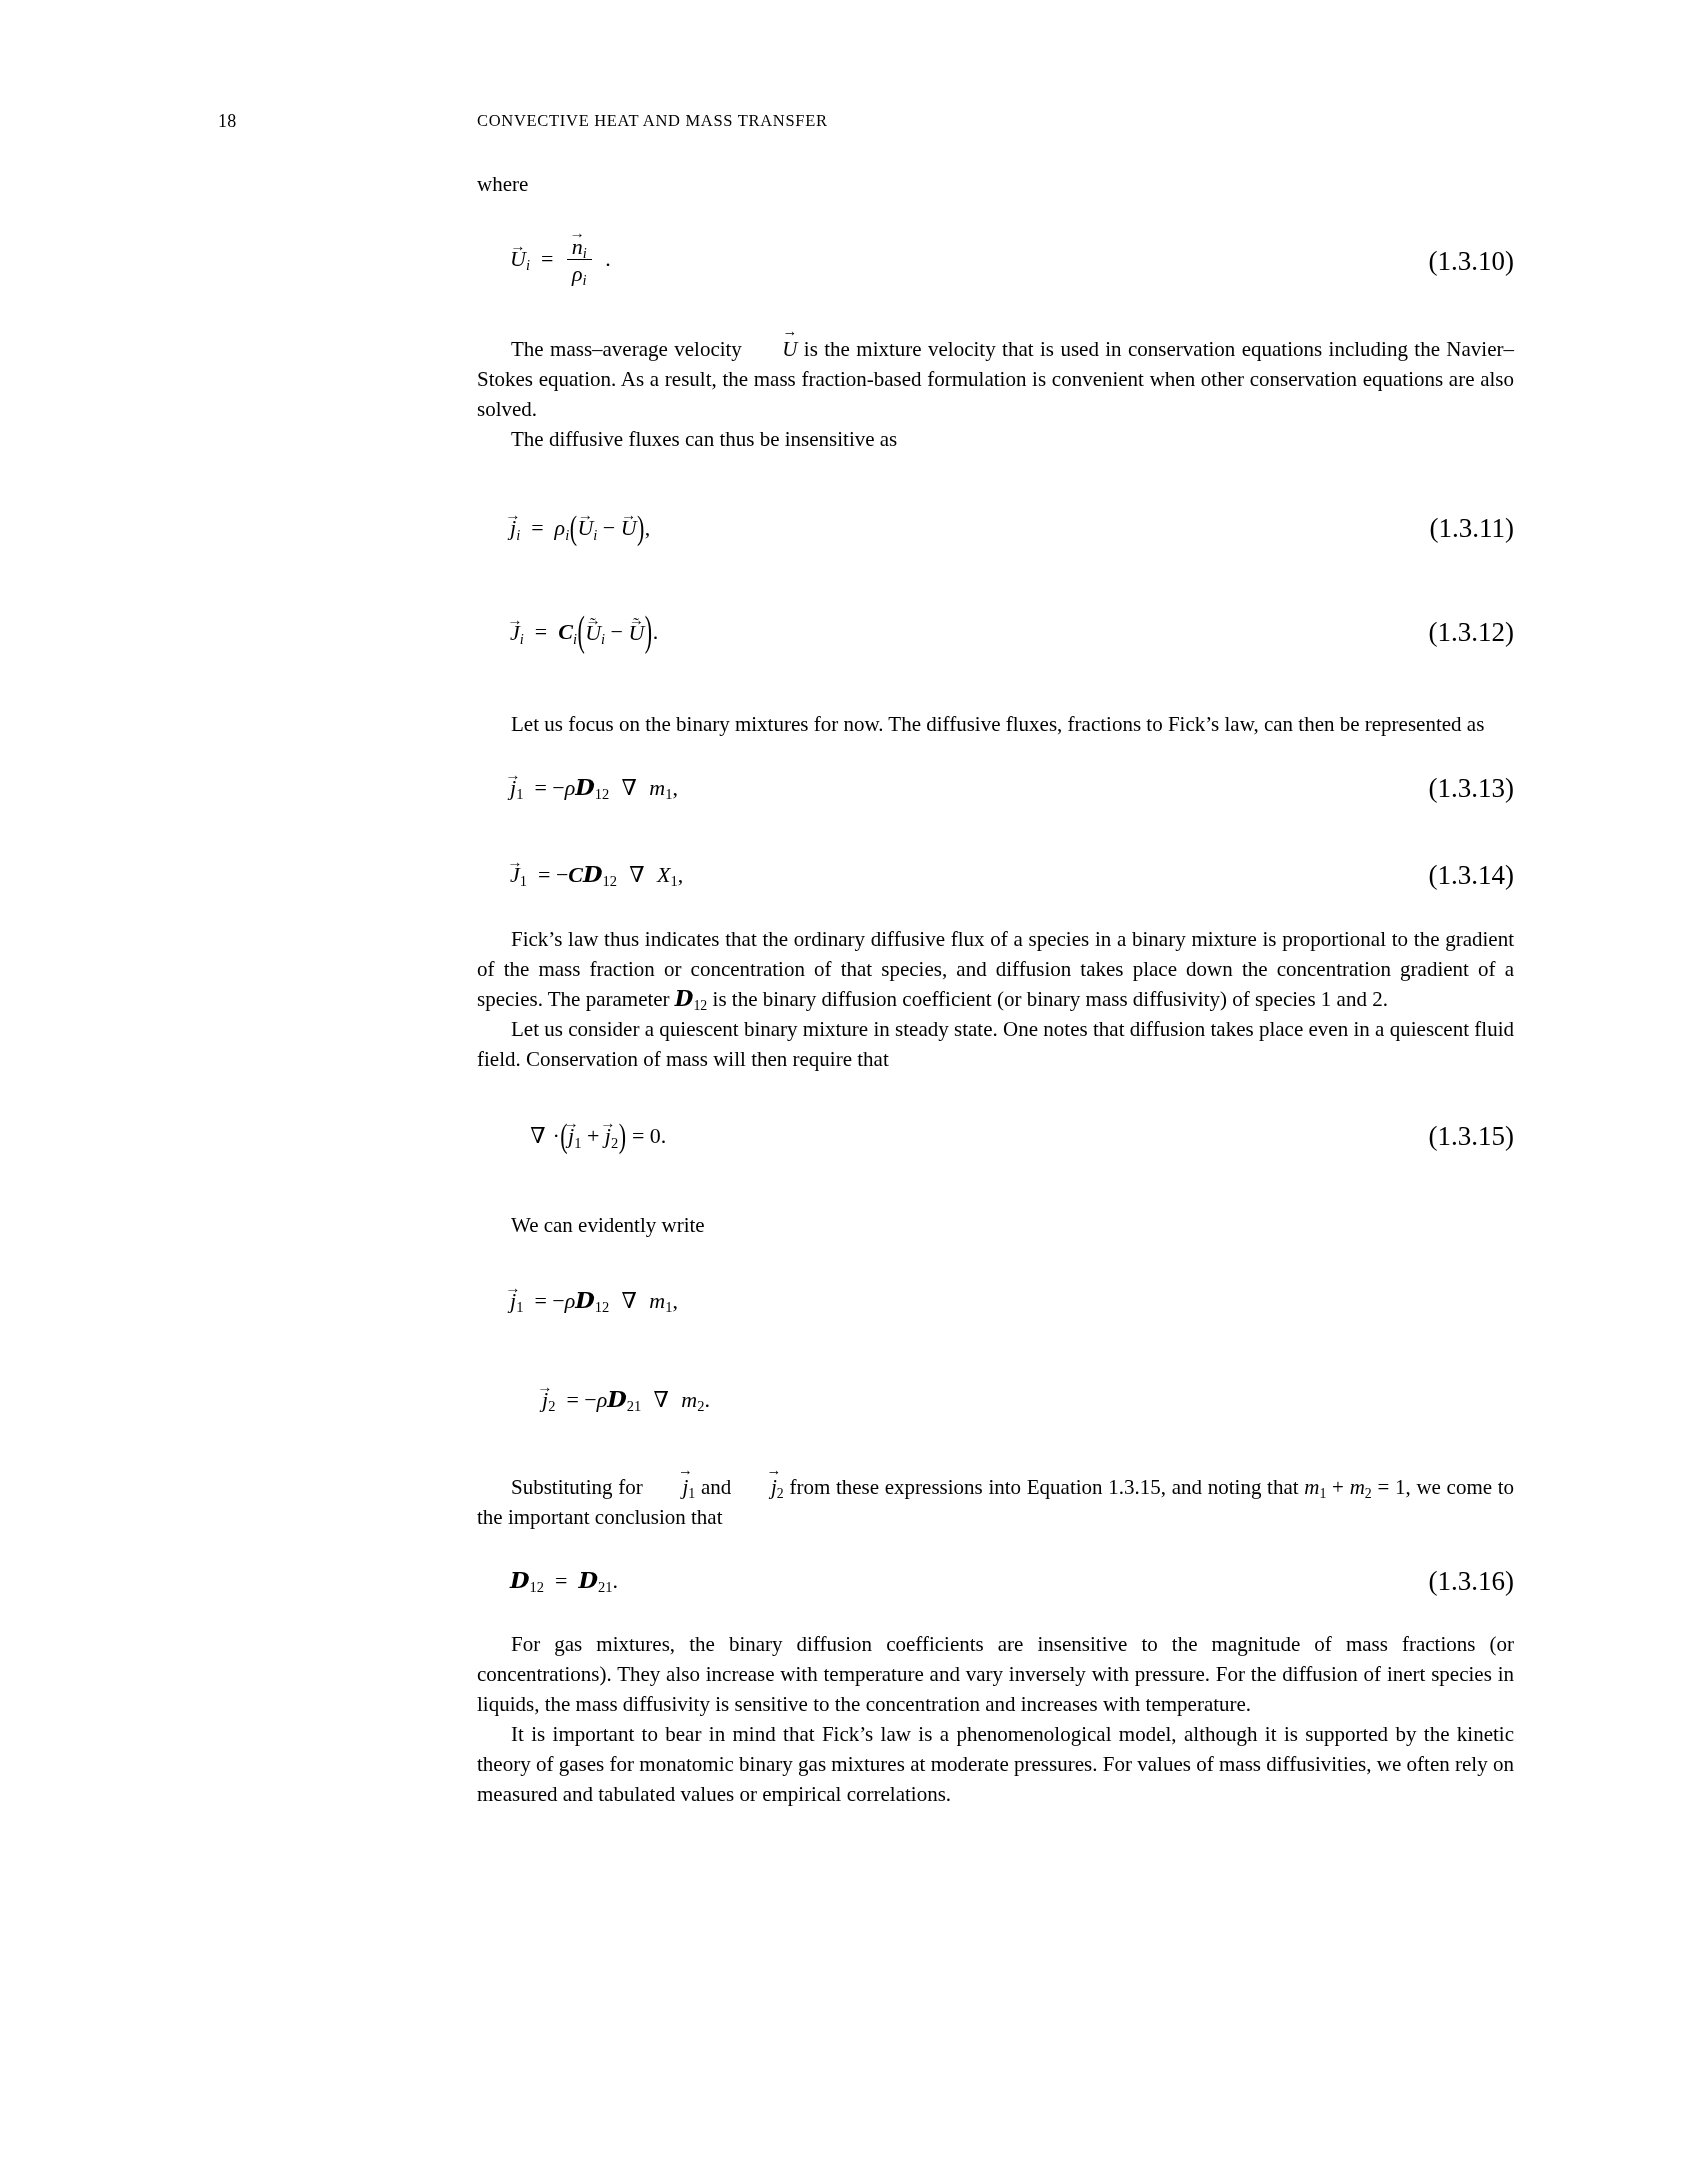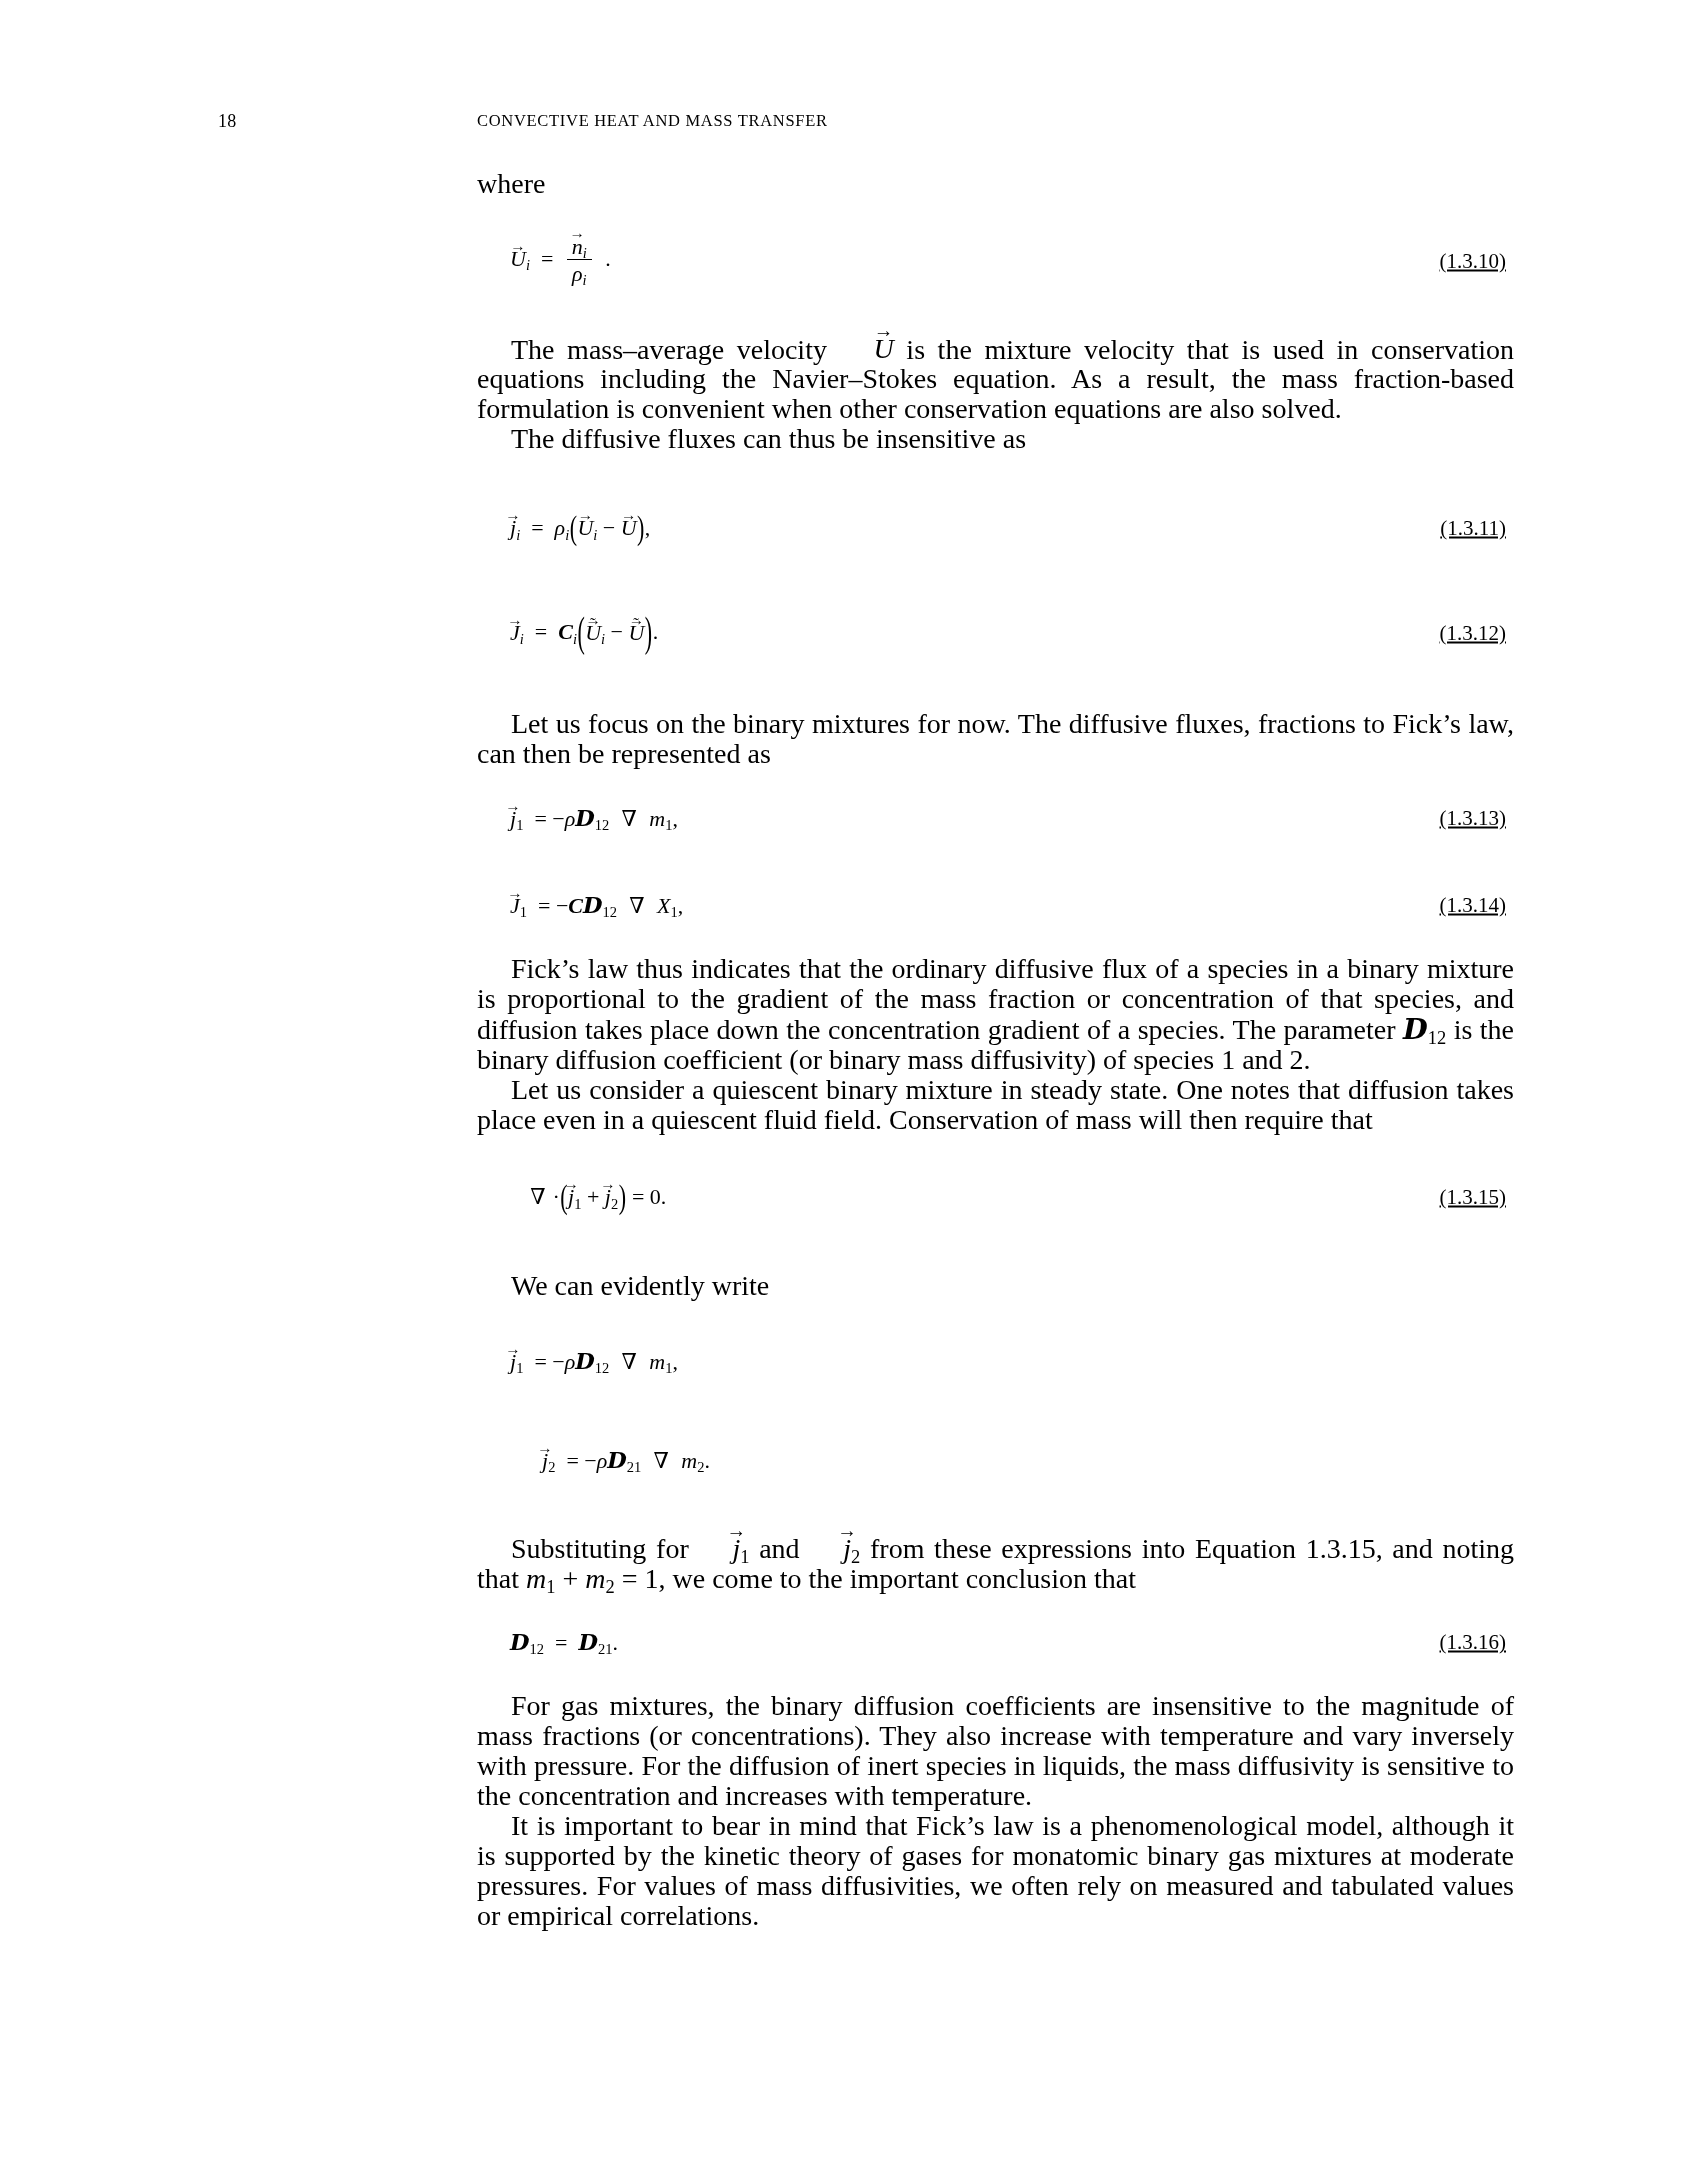--- a/index.html
+++ b/index.html
@@ -43,21 +43,21 @@
   }
   
   .column {
     position: absolute;
     left: 457px;
     top: 169px;
     width: 1037px;
   }
   p.body {
     margin: 0;
-    font-size: 28px;
+    font-size: 21px;
     line-height: 30px;
     text-align: justify;
     text-justify: inter-word;
     hyphens: none;
   }
   p.body.indent { text-indent: 34px; }
   p.body.noindent { text-indent: 0; }
   p.flush { text-align: left; }
   .gap-m  { height: 22.5px; }
   .gap-l  { height: 34px; }
@@ -70,26 +70,25 @@
     align-items: center;
     min-height: 40px;
   }
   .eq-body {
     font-size: 22px;
     white-space: nowrap;
     line-height: 1.0;
   }
   .eq-num {
     position: absolute;
-    right: 8px;
+    right: 0;
     top: 50%;
     transform: translateY(-50%);
-    font-size: 21px;
+    font-size: 27px;
     white-space: nowrap;
-    text-decoration: underline;
   }
   .ind-1 { padding-left: 33px; }
   .ind-2 { padding-left: 52px; }
   .ind-3 { padding-left: 65px; }
 
   
   .mi { font-style: italic; }
   .mb { font-weight: bold; font-style: italic; }
   .up { font-style: normal; }
   sub.sb {

